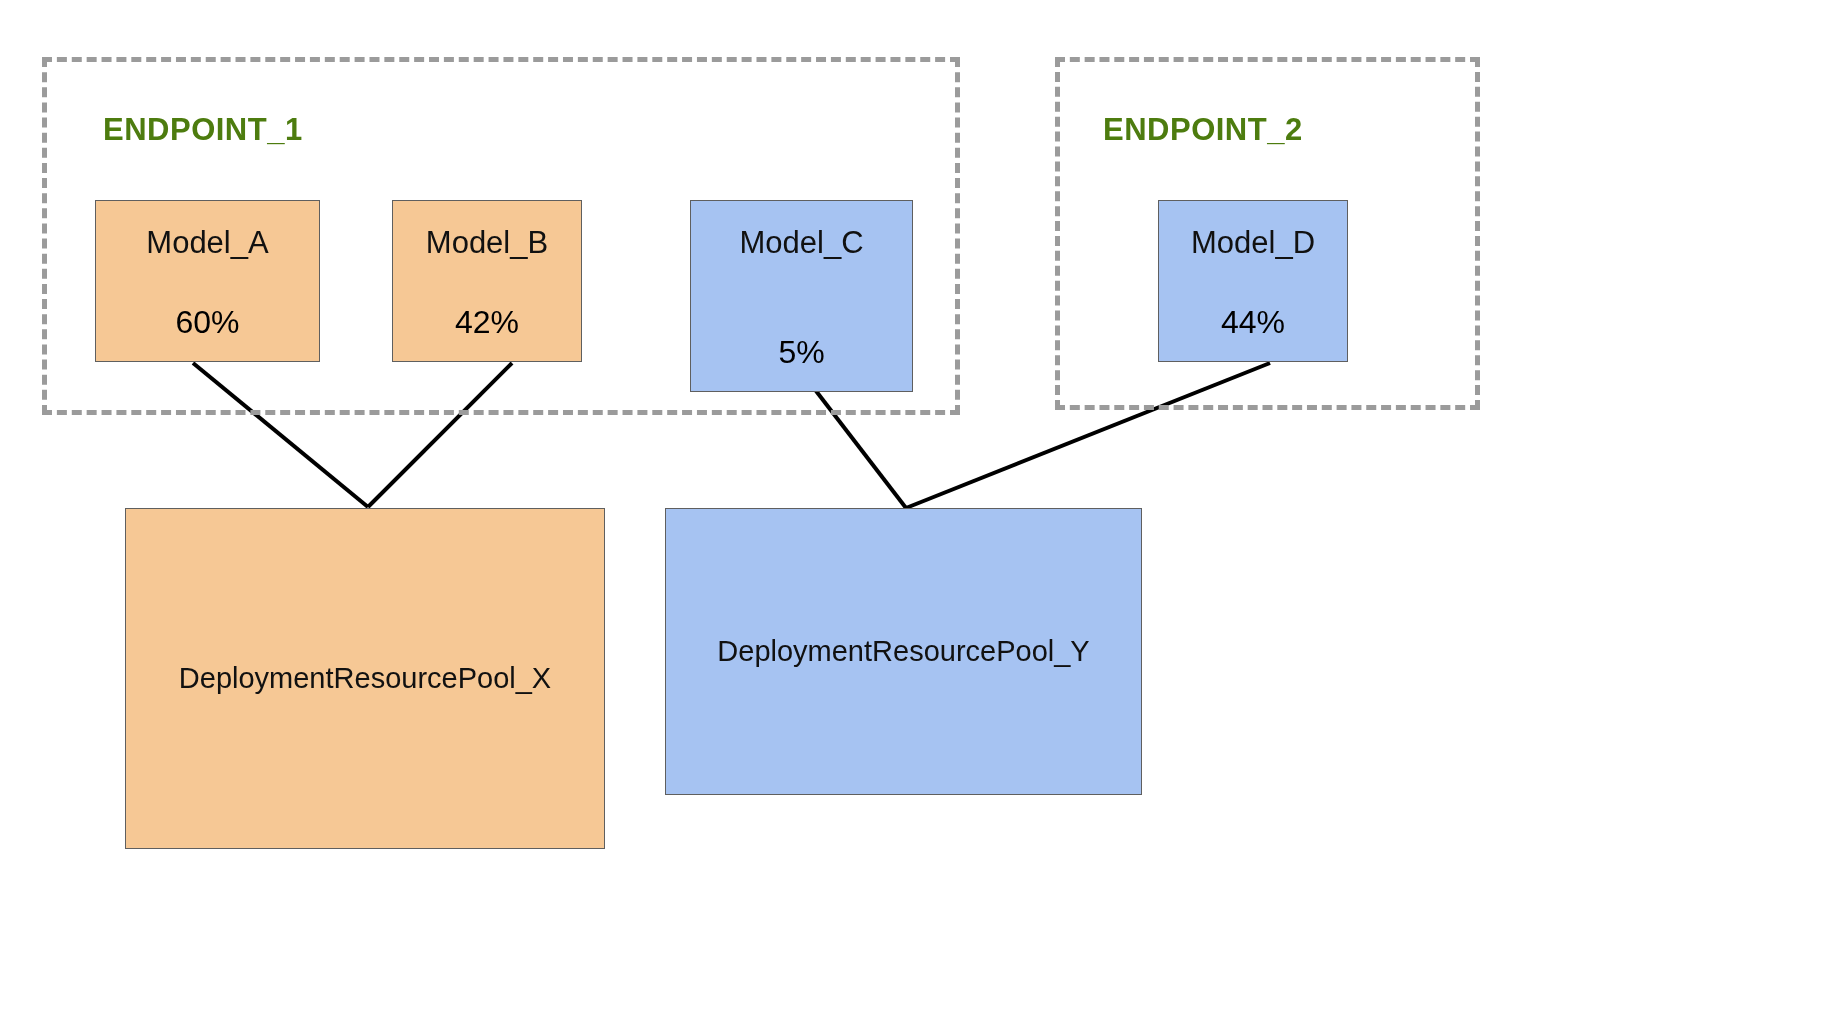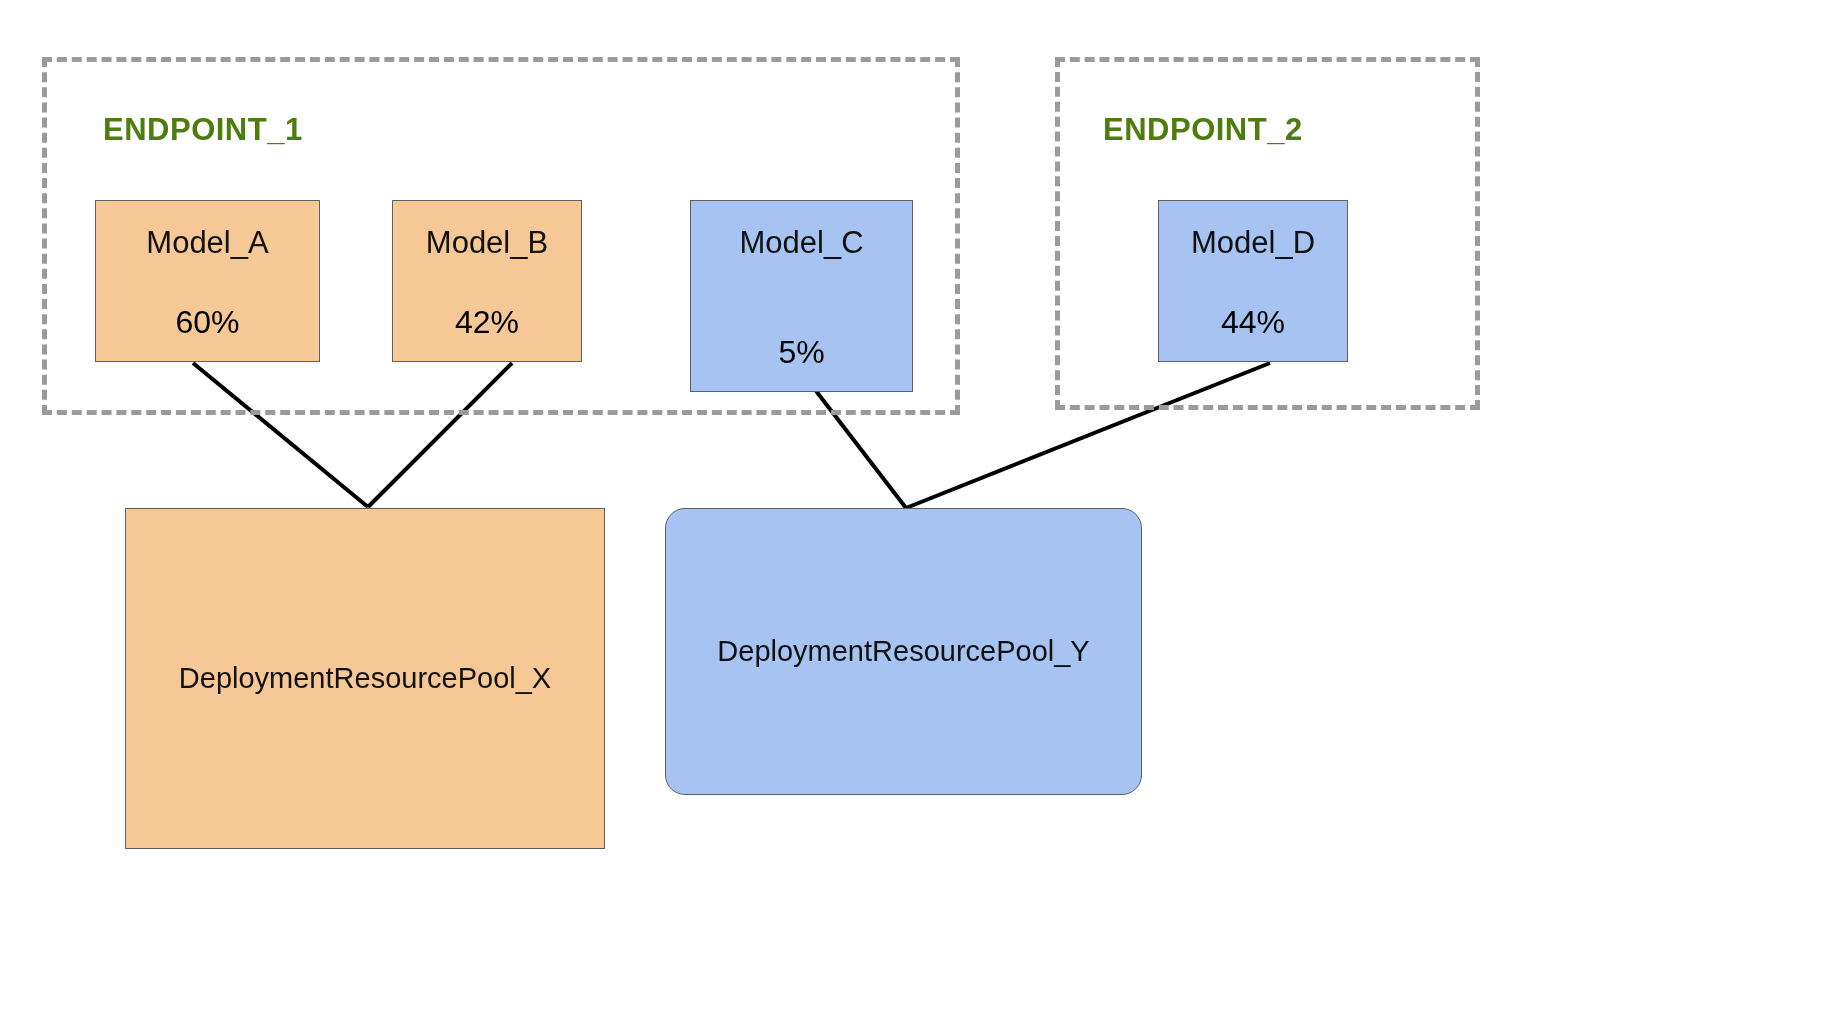--- a/index.html
+++ b/index.html
@@ -102,17 +102,17 @@
 
   <div class="model" style="left: 1158px; top: 200px; width: 190px; height: 162px; background-color: rgb(166, 195, 242);">
     <div class="model-name">Model_D</div>
     <div class="model-split">44%</div>
   </div>
 
   <div class="pool" style="left: 125px; top: 508px; width: 480px; height: 341px; background-color: rgb(246, 200, 149);">
     <div class="pool-name">DeploymentResourcePool_X</div>
   </div>
 
-  <div class="pool" style="left: 665px; top: 508px; width: 477px; height: 287px; background-color: rgb(166, 195, 242); border-radius: 20px;">
+  <div class="pool" style="left: 665px; top: 508px; width: 477px; height: 287px; background-color: rgb(166, 195, 242);">
     <div class="pool-name">DeploymentResourcePool_Y</div>
   </div>
 
 </div>
 
 </body></html>

